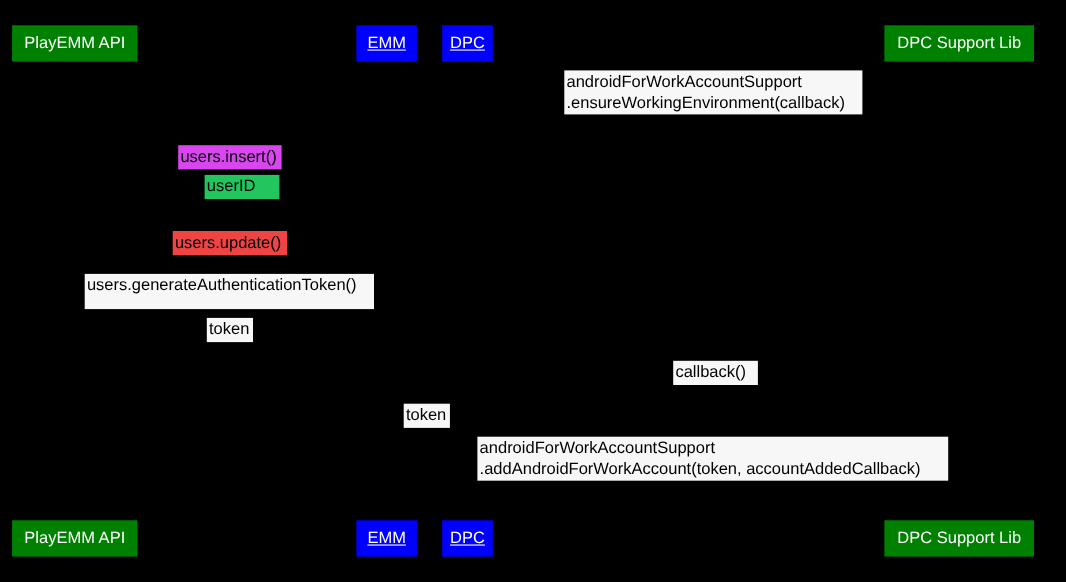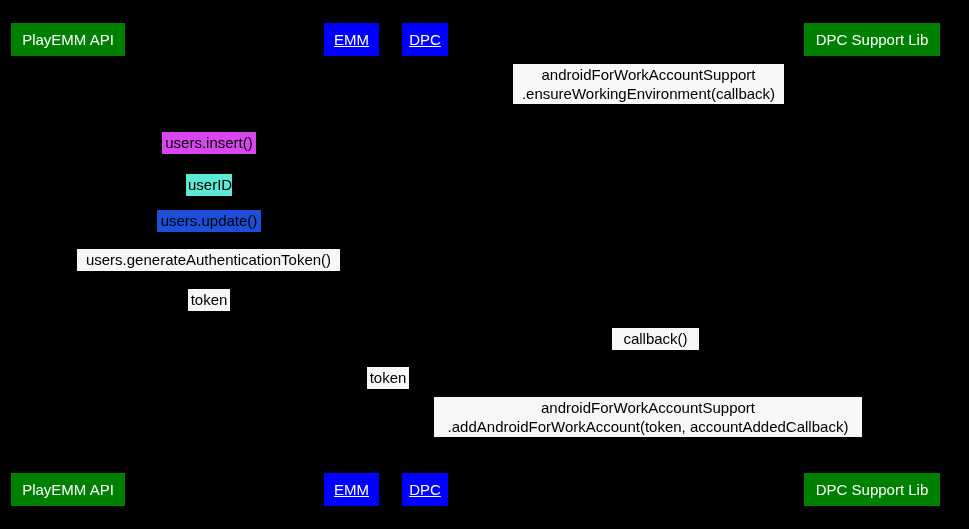--- a/index.html
+++ b/index.html
@@ -28,21 +28,20 @@
   }
   .participant.green { background: #008000; text-align: right; }
   .participant.blue  { background: #0000ff; text-decoration: underline; }
 
   .msg-label {
     position: absolute;
     background: #f7f7f7;
     color: #000000;
     font-size: 15px;
     line-height: 19px;
-    text-align: center;
     white-space: pre;
     box-sizing: border-box;
     padding: 1px 2px;
   }
 </style>
 </head>
 <body>
 
 <div id="diagram" style="width: 969px; height: 529px; background: rgb(0, 0, 0);">
 
@@ -66,21 +65,21 @@
     </div>
     <div class="participant green" style="background: rgb(0, 128, 0); color: rgb(255, 255, 255); left: 804px; top: 23px; width: 136px; height: 33px;">
       <span>DPC Support Lib</span>
     </div>
     <div class="participant green" style="background: rgb(0, 128, 0); color: rgb(255, 255, 255); left: 804px; top: 473px; width: 136px; height: 33px;">
       <span>DPC Support Lib</span>
     </div>
     <div class="msg-label" style="background: rgb(247, 247, 247); color: rgb(0, 0, 0); left: 513px; top: 64px; width: 271px; height: 40px;">androidForWorkAccountSupport
 .ensureWorkingEnvironment(callback)</div>
     <div class="msg-label" style="background: #d946ef; color: rgb(0, 0, 0); left: 162px; top: 132px; width: 94px; height: 22px;">users.insert()</div>
-    <div class="msg-label" style="background: #5eead4; color: rgb(0, 0, 0); left: 186px; top: 174px; width: 46px; height: 22px;">userID</div>
-    <div class="msg-label" style="background: #1d4ed8; color: rgb(0, 0, 0); left: 157px; top: 210px; width: 104px; height: 22px;">users.update()</div>
-    <div class="msg-label" style="background: rgb(247, 247, 247); color: rgb(0, 0, 0); left: 77px; top: 249px; width: 263px; height: 22px;">users.generateAuthenticationToken()</div>
+    <div class="msg-label" style="background: #22c55e; color: rgb(0, 0, 0); left: 186px; top: 159px; width: 68px; height: 22px;">userID</div>
+    <div class="msg-label" style="background: #ef4444; color: rgb(0, 0, 0); left: 157px; top: 210px; width: 104px; height: 22px;">users.update()</div>
+    <div class="msg-label" style="background: rgb(247, 247, 247); color: rgb(0, 0, 0); left: 77px; top: 249px; width: 263px; height: 32px;">users.generateAuthenticationToken()</div>
     <div class="msg-label" style="background: rgb(247, 247, 247); color: rgb(0, 0, 0); left: 188px; top: 289px; width: 42px; height: 22px;">token</div>
-    <div class="msg-label" style="background: rgb(247, 247, 247); color: rgb(0, 0, 0); left: 612px; top: 328px; width: 87px; height: 22px;">callback()</div>
+    <div class="msg-label" style="background: rgb(247, 247, 247); color: rgb(0, 0, 0); left: 612px; top: 328px; width: 77px; height: 22px;">callback()</div>
     <div class="msg-label" style="background: rgb(247, 247, 247); color: rgb(0, 0, 0); left: 367px; top: 367px; width: 42px; height: 22px;">token</div>
     <div class="msg-label" style="background: rgb(247, 247, 247); color: rgb(0, 0, 0); left: 434px; top: 397px; width: 428px; height: 40px;">androidForWorkAccountSupport
 .addAndroidForWorkAccount(token, accountAddedCallback)</div>
   </div>
 
 </body></html>

